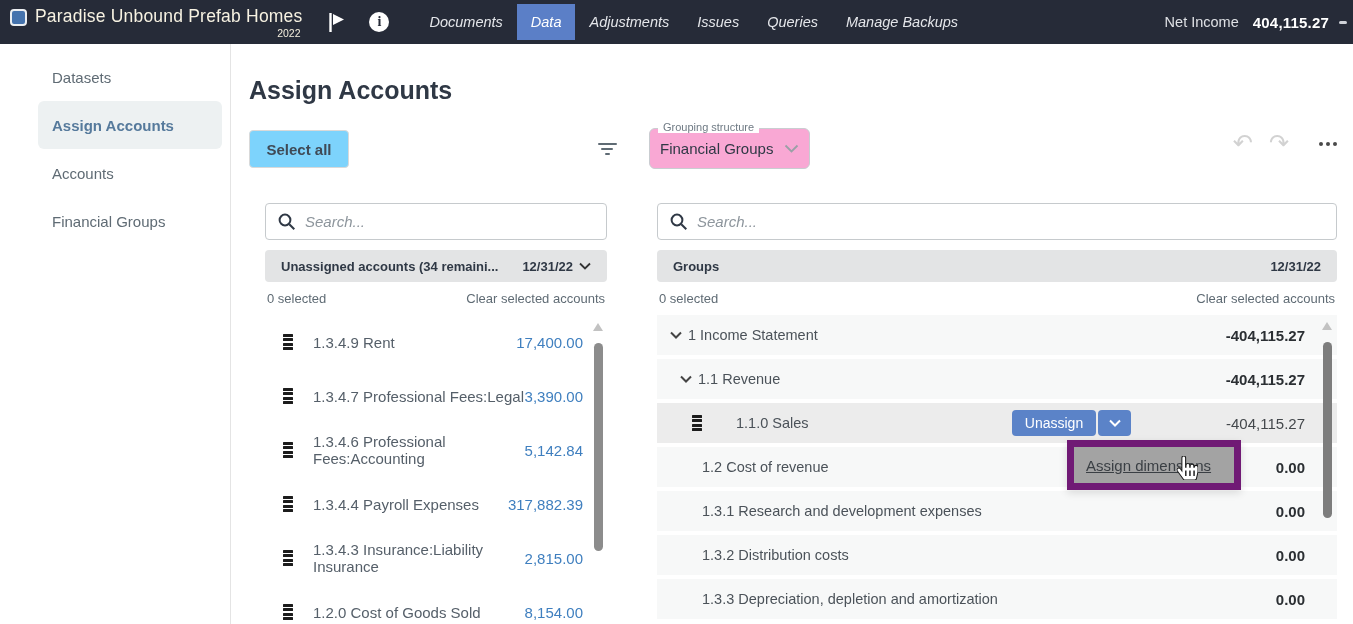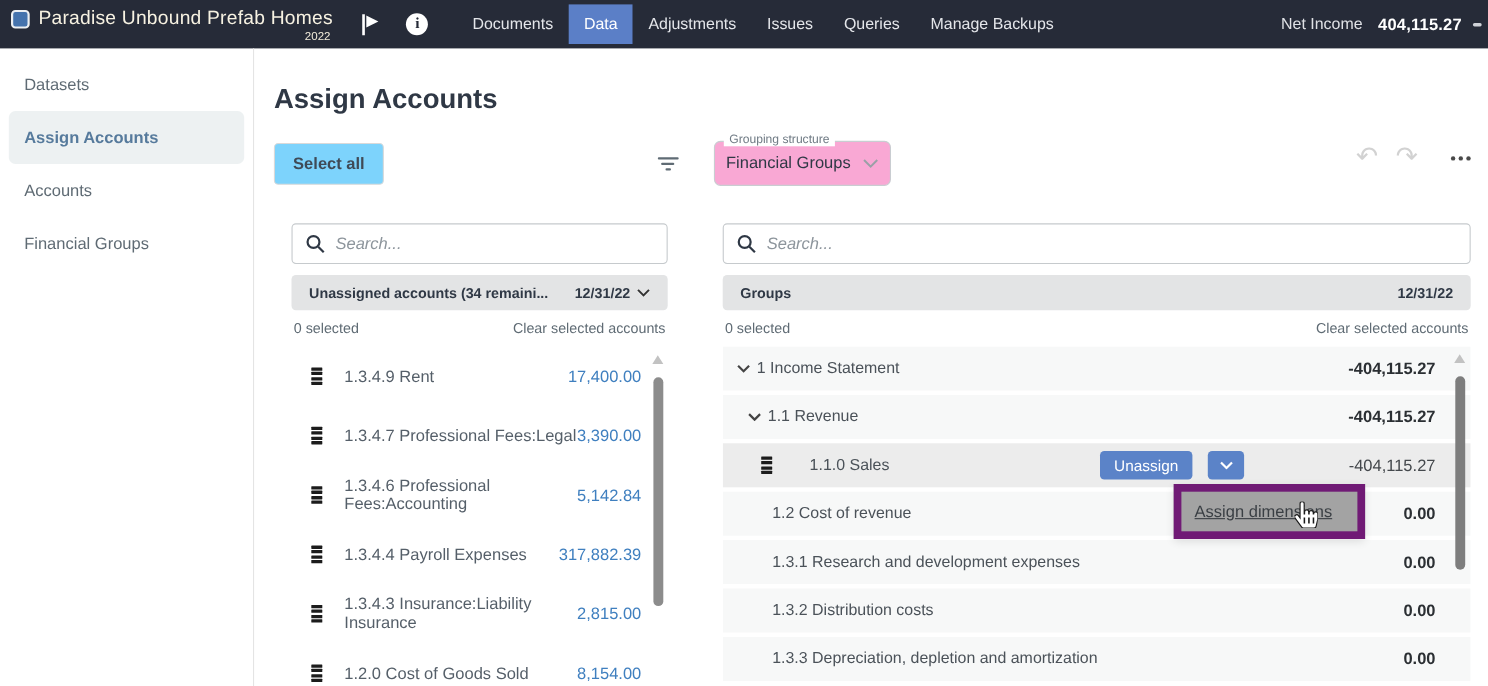--- a/index.html
+++ b/index.html
@@ -11,30 +11,30 @@
   .brand { display:flex; align-items:flex-start; padding-left:10px; gap:8px; }
   .logo { width:17px; height:17px; border-radius:4px; background:#4573ad; border:2px solid #eceff2; margin-top:3px; flex:0 0 auto; }
   .brand-text { display:flex; flex-direction:column; align-items:flex-end; }
   .company { color:#f7f2e2; font-size:17.5px; letter-spacing:.2px; white-space:nowrap; }
   .year { color:#f3eddc; font-size:10.5px; margin-top:0px; padding-right:2px; }
   .flag-btn { margin-left:26px; display:flex; align-items:center; }
   .info-btn { margin-left:24px; width:20px; height:20px; border-radius:50%; background:#fff;
     color:#262b38; font-family:"Liberation Serif", serif; font-weight:bold; font-size:14px;
     display:flex; align-items:center; justify-content:center; }
   nav { display:flex; height:44px; margin-left:26px; align-items:center; }
-  .nav-item { padding:0 14px; height:36px; display:flex; align-items:center; font-size:14.5px; cursor:pointer; white-space:nowrap; }
+  .nav-item { padding:0 14px; height:36px; display:flex; align-items:center; font-size:14.5px; cursor:pointer; white-space:nowrap;font-style:italic; }
   .nav-item.active { background:#5b7fc7; color:#fff; }
   .net-income { margin-left:auto; display:flex; align-items:center; gap:14px; padding-right:6px; position:relative; }
   .ni-label { font-size:14.5px; color:#dfe1e5; }
   .ni-value { font-size:15px; color:#ffffff; font-weight:600; letter-spacing:.2px; }
   .ni-caret { width:8px; height:3px; background:#cfd2d8; border-radius:2px; margin-left:-4px; }
 
   
   .page { display:flex; height:580px; }
-  .sidebar { width:231px; border-right:1px solid #e4e4e4; padding-top:9px; flex:0 0 auto; }
+  .sidebar { width:231px; border-right:1px solid #e4e4e4; padding-top:9px; flex:0 0 auto;padding-left:30px; }
   .side-item { height:48px; display:flex; align-items:center; padding-left:22px; font-size:15px; color:#5f6b74; cursor:pointer; }
   .side-item.active { background:#edf1f2; border-radius:6px; margin:0 8px; padding-left:14px; color:#567a9c; font-weight:700; }
   .main { flex:1; position:relative; }
 
   .page-title { position:absolute; left:18px; top:32px; font-size:25px; font-weight:700; color:#2f3845; }
   .select-all { position:absolute; left:18px; top:86px; width:100px; height:38px; background:#7dd3fc;
     border:1px solid #d9d9d9; border-radius:4px; font-size:15px; font-weight:700; color:#3f4a56;
     display:flex; align-items:center; justify-content:center; cursor:pointer; }
   .filter-btn { position:absolute; left:364px; top:96px; width:24px; height:20px;
     display:flex; flex-direction:column; align-items:center; gap:3px; padding-top:3px; cursor:pointer; }
@@ -79,21 +79,21 @@
   .acc-name { margin-left:20px; width:218px; font-size:15px; color:#555f69; line-height:17px; }
   .acc-amt { margin-left:auto; font-size:15px; color:#3f7fbf; }
 
   
   .tree-row { height:40px; margin-bottom:4px; background:#f7f8f8; display:flex; align-items:center; padding-right:32px; }
   .tree-row.sel { background:#ececec; }
   .tree-row .chev { display:flex; align-items:center; margin-right:6px; cursor:pointer; }
   .tree-row .tlabel { font-size:14.5px; color:#4b5259; }
   .tree-row .tamt { margin-left:auto; font-size:15px; font-weight:700; color:#2b2f33; width:150px; text-align:right; }
   .tree-row .tamt.reg { font-weight:400; color:#44484c; }
-  .splitbtn { display:flex; gap:14px; margin-left:auto; }
+  .splitbtn { display:flex; gap:2px; margin-left:auto; }
   .splitbtn + .tamt { margin-left:24px; }
   .btn-unassign { width:84px; height:26px; background:#5b83c8; color:#fff; font-size:14px;
     border:none; border-radius:4px; cursor:pointer; font-family:"Liberation Sans", sans-serif; }
   .btn-caret { width:33px; height:26px; background:#5b83c8; border:none; border-radius:4px; cursor:pointer;
     display:flex; align-items:center; justify-content:center; }
 
   
   .sbar { position:absolute; top:0; width:12px; }
   .sbar .up { width:0; height:0; border-left:5px solid transparent; border-right:5px solid transparent;
     border-bottom:8px solid #c2c2c2; margin:0 auto; }

